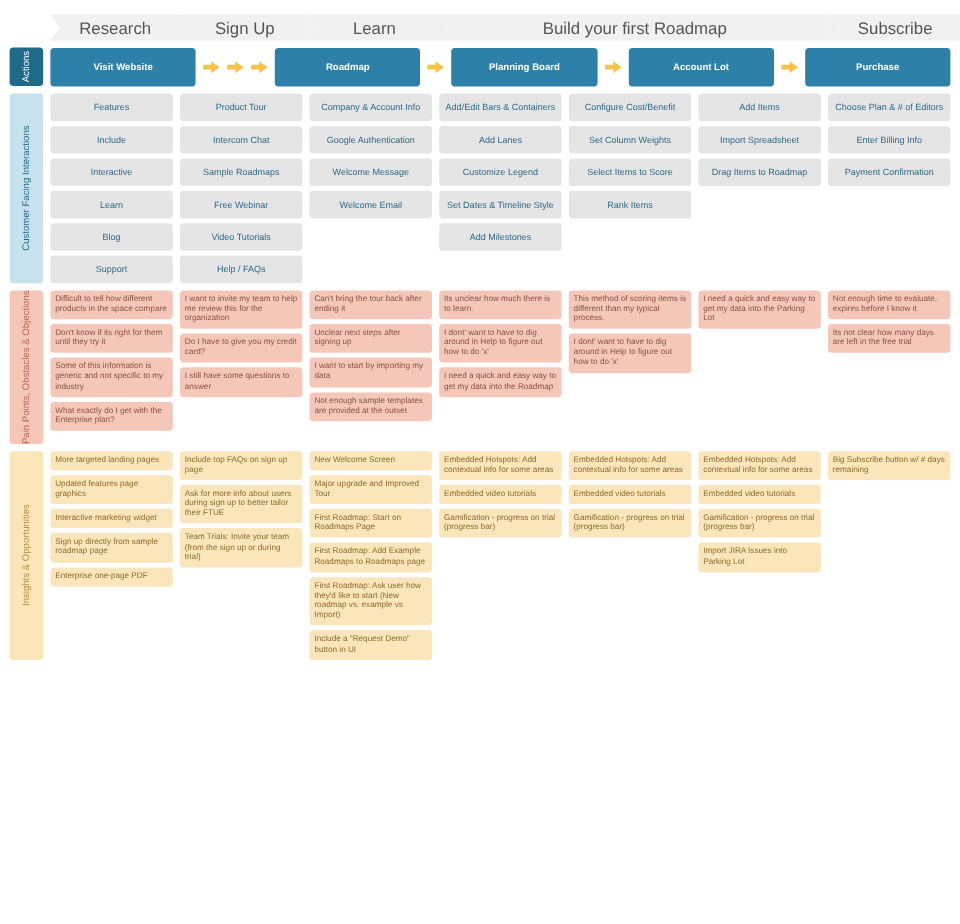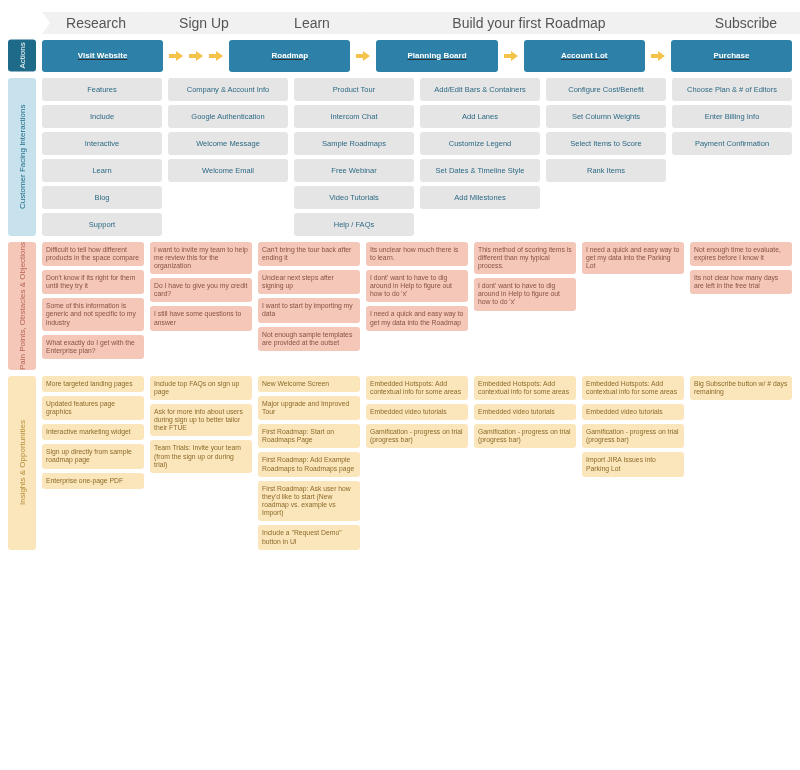--- a/index.html
+++ b/index.html
@@ -87,21 +87,21 @@
     font-weight: bold;
     text-align: center;
     padding: 11px 2px;
     font-size: 8px;
   }
   .customer { background: #e5e5e5; color: #2d6a85; text-align: center; padding: 7px 3px; font-size: 7.5px; }
   .pain     { background: #f4c7b9; color: #8a5243; font-size: 6.8px; padding: 4px 4px; }
   .insight  { background: #fbe6bb; color: #8b6b2a; font-size: 6.8px; padding: 4px 4px; }
 
   
-  .actions-row .track { align-items: center; text-decoration: underline; }
+  .actions-row .track { align-items: center; }
   .arrow {
     flex: 0 0 14px;
     display: flex;
     align-items: center;
     justify-content: center;
   }
   .arrow svg { width: 14px; height: 12px; }
 </style>
 </head>
 <body>
@@ -172,45 +172,50 @@
     <div class="track">
         <div class="col">
           <div class="cell customer">Features</div>
           <div class="cell customer">Include</div>
           <div class="cell customer">Interactive</div>
           <div class="cell customer">Learn</div>
           <div class="cell customer">Blog</div>
           <div class="cell customer">Support</div>
         </div>
         <div class="col">
-          <div class="cell customer">Company &amp; Account Info</div>
-          <div class="cell customer">Google Authentication</div>
-          <div class="cell customer">Welcome Message</div>
-          <div class="cell customer">Welcome Email</div>
-        </div>
-        <div class="col">
           <div class="cell customer">Product Tour</div>
           <div class="cell customer">Intercom Chat</div>
           <div class="cell customer">Sample Roadmaps</div>
           <div class="cell customer">Free Webinar</div>
           <div class="cell customer">Video Tutorials</div>
           <div class="cell customer">Help / FAQs</div>
         </div>
         <div class="col">
+          <div class="cell customer">Company &amp; Account Info</div>
+          <div class="cell customer">Google Authentication</div>
+          <div class="cell customer">Welcome Message</div>
+          <div class="cell customer">Welcome Email</div>
+        </div>
+        <div class="col">
           <div class="cell customer">Add/Edit Bars &amp; Containers</div>
           <div class="cell customer">Add Lanes</div>
           <div class="cell customer">Customize Legend</div>
           <div class="cell customer">Set Dates &amp; Timeline Style</div>
           <div class="cell customer">Add Milestones</div>
         </div>
         <div class="col">
           <div class="cell customer">Configure Cost/Benefit</div>
           <div class="cell customer">Set Column Weights</div>
           <div class="cell customer">Select Items to Score</div>
           <div class="cell customer">Rank Items</div>
+        </div>
+        <div class="col">
+          <div class="cell customer">Add Items</div>
+          <div class="cell customer">Import Spreadsheet</div>
+          <div class="cell customer">Drag Items to Roadmap</div>
         </div>
         <div class="col">
           <div class="cell customer">Choose Plan &amp; # of Editors</div>
           <div class="cell customer">Enter Billing Info</div>
           <div class="cell customer">Payment Confirmation</div>
         </div>
       </div>
   </div>
 
   <div class="lane">

